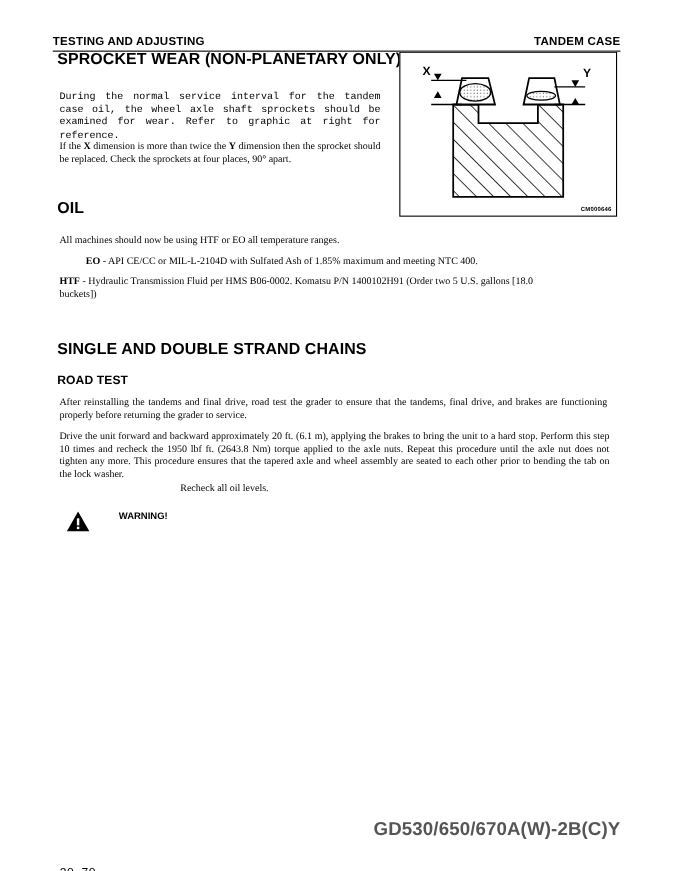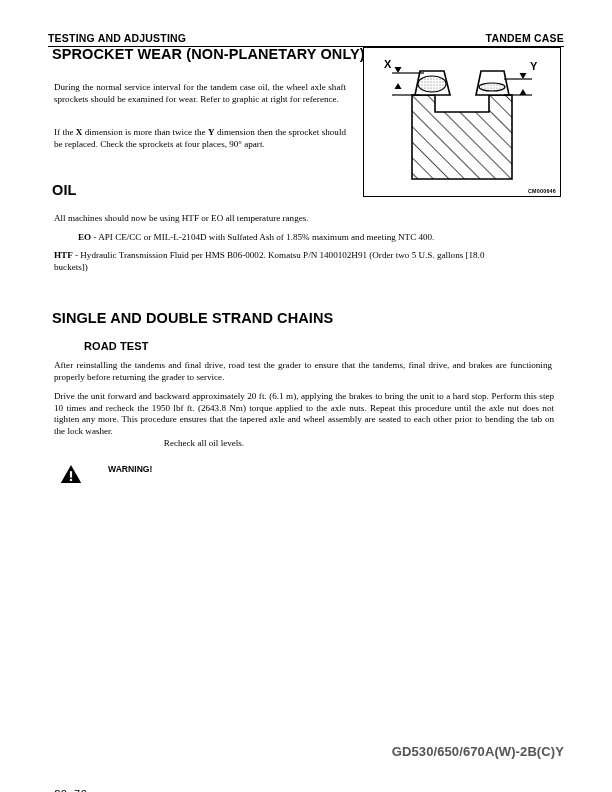--- a/index.html
+++ b/index.html
@@ -132,39 +132,39 @@
     top: 788px;
     font-family: Liberation Mono, monospace;
     font-size: 11px;
     color: #000;
   }
   .footer-right {
     position: absolute;
     right: 48px;
     top: 744px;
     font-family: "Liberation Sans", sans-serif;
-    font-size: 13px;
+    font-size: 17px;
     font-weight: bold;
     color: #555555;
     letter-spacing: 0.1px;
   }
 </style>
 </head>
 <body>
 
 <div class="page">
 
   <div class="header">
     <span class="hl">TESTING AND ADJUSTING</span>
     <span class="hr">TANDEM CASE</span>
   </div>
 
   <div class="h1" style="left:52px; top:46px;">SPROCKET WEAR (NON-PLANETARY ONLY)</div>
 
-  <div class="para" style="left:54px; top:82px; width:292px;">During the normal service interval for the tandem case oil, the wheel axle shaft sprockets should be examined for wear. Refer to graphic at right for reference.</div>
+  <div class="para" style="left:54px; top:82px; width:292px;font-family:Liberation Mono, monospace;">During the normal service interval for the tandem case oil, the wheel axle shaft sprockets should be examined for wear. Refer to graphic at right for reference.</div>
 
   <div class="para" style="left:54px; top:127px; width:292px;"><span>If the </span><b>X</b><span> dimension is more than twice the </span><b>Y</b><span> dimension then the sprocket should be replaced. Check the sprockets at four places, 90° apart.</span></div>
 
   <div class="figure-box">
     <svg width="196" height="148" viewBox="0 0 196 148">
       <defs>
         <pattern id="hatch" width="11" height="11" patternUnits="userSpaceOnUse" patternTransform="rotate(-45 0 0)">
           <line x1="0" y1="0" x2="0" y2="11" stroke="#000" stroke-width="1.4"></line>
         </pattern>
         <pattern id="stipple" width="3" height="3" patternUnits="userSpaceOnUse">
@@ -198,21 +198,21 @@
   <div class="h1" style="left:52px; top:182px;">OIL</div>
 
   <div class="para" style="left:54px; top:213px; width:500px; text-align:left;">All machines should now be using HTF or EO all temperature ranges.</div>
 
   <div class="para" style="left:54px; top:232px; width:500px; text-align:left;padding-left:24px;"><b>EO</b><span> - API CE/CC or MIL-L-2104D with Sulfated Ash of 1.85% maximum and meeting NTC 400.</span></div>
 
   <div class="para" style="left:54px; top:250px; width:460px; text-align:left;font-family:Liberation Serif, serif;"><b>HTF</b><span> - Hydraulic Transmission Fluid per HMS B06-0002. Komatsu P/N 1400102H91 (Order two 5 U.S. gallons [18.0 buckets])</span></div>
 
   <div class="h1" style="left:52px; top:310px;">SINGLE AND DOUBLE STRAND CHAINS</div>
 
-  <div class="h2" style="left:52px; top:340px;margin-left:32px;">ROAD TEST</div>
+  <div class="h2" style="left:52px; top:340px;">ROAD TEST</div>
 
   <div class="para" style="left:54px; top:360px; width:498px;">After reinstalling the tandems and final drive, road test the grader to ensure that the tandems, final drive, and brakes are functioning properly before returning the grader to service.</div>
 
   <div class="para" style="left:54px; top:391px; width:500px;">Drive the unit forward and backward approximately 20 ft. (6.1 m), applying the brakes to bring the unit to a hard stop. Perform this step 10 times and recheck the 1950 lbf ft. (2643.8 Nm) torque applied to the axle nuts. Repeat this procedure until the axle nut does not tighten any more. This procedure ensures that the tapered axle and wheel assembly are seated to each other prior to bending the tab on the lock washer.</div>
 
   <div class="para" style="left:54px; top:438px; width:300px; text-align:center;">Recheck all oil levels.</div>
 
   <svg class="warn-icon" viewBox="0 0 22 20">
     <path d="M 11,1 L 21.2,19 L 0.8,19 Z" fill="#000000"></path>
     <rect x="9.9" y="7.2" width="2.2" height="6.4" fill="#ffffff"></rect>

